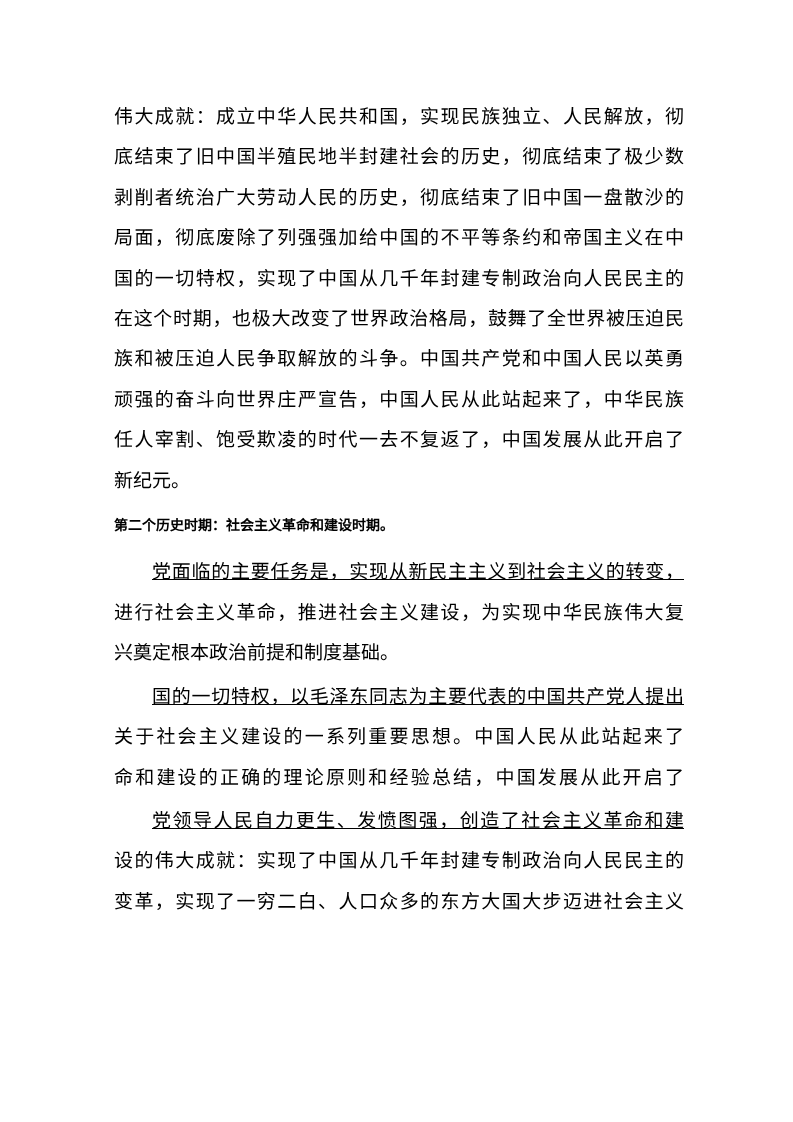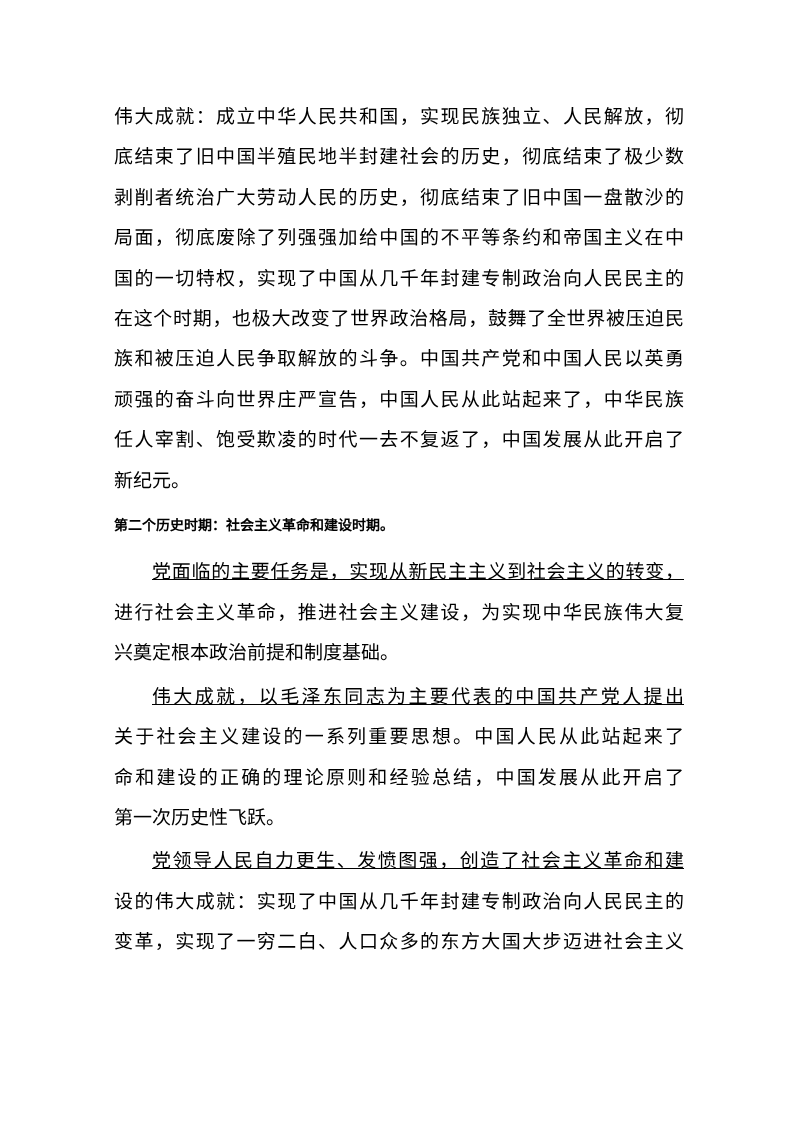--- a/index.html
+++ b/index.html
@@ -65,24 +65,23 @@
         <div class="line">任人宰割、饱受欺凌的时代一去不复返了，中国发展从此开启了</div>
         <div class="line last">新纪元。</div>
       </div>
       <div class="heading">第二个历史时期：社会主义革命和建设时期。</div>
       <div class="paragraph">
         <div class="line indent">党面临的主要任务是，实现从新民主主义到社会主义的转变，</div>
         <div class="line">进行社会主义革命，推进社会主义建设，为实现中华民族伟大复</div>
         <div class="line last">兴奠定根本政治前提和制度基础。</div>
       </div>
       <div class="paragraph">
-        <div class="line indent">伟大成就，以毛泽东同志为主要代表的中国共产党人提出</div>
+        <div class="line indent">国的一切特权，以毛泽东同志为主要代表的中国共产党人提出</div>
         <div class="line">关于社会主义建设的一系列重要思想。中国人民从此站起来了</div>
         <div class="line">命和建设的正确的理论原则和经验总结，中国发展从此开启了</div>
-        <div class="line last">第一次历史性飞跃。</div>
       </div>
       <div class="paragraph">
         <div class="line indent">党领导人民自力更生、发愤图强，创造了社会主义革命和建</div>
         <div class="line">设的伟大成就：实现了中国从几千年封建专制政治向人民民主的</div>
         <div class="line">变革，实现了一穷二白、人口众多的东方大国大步迈进社会主义</div>
       </div>
     </div>
 </div>
 
 </body></html>

